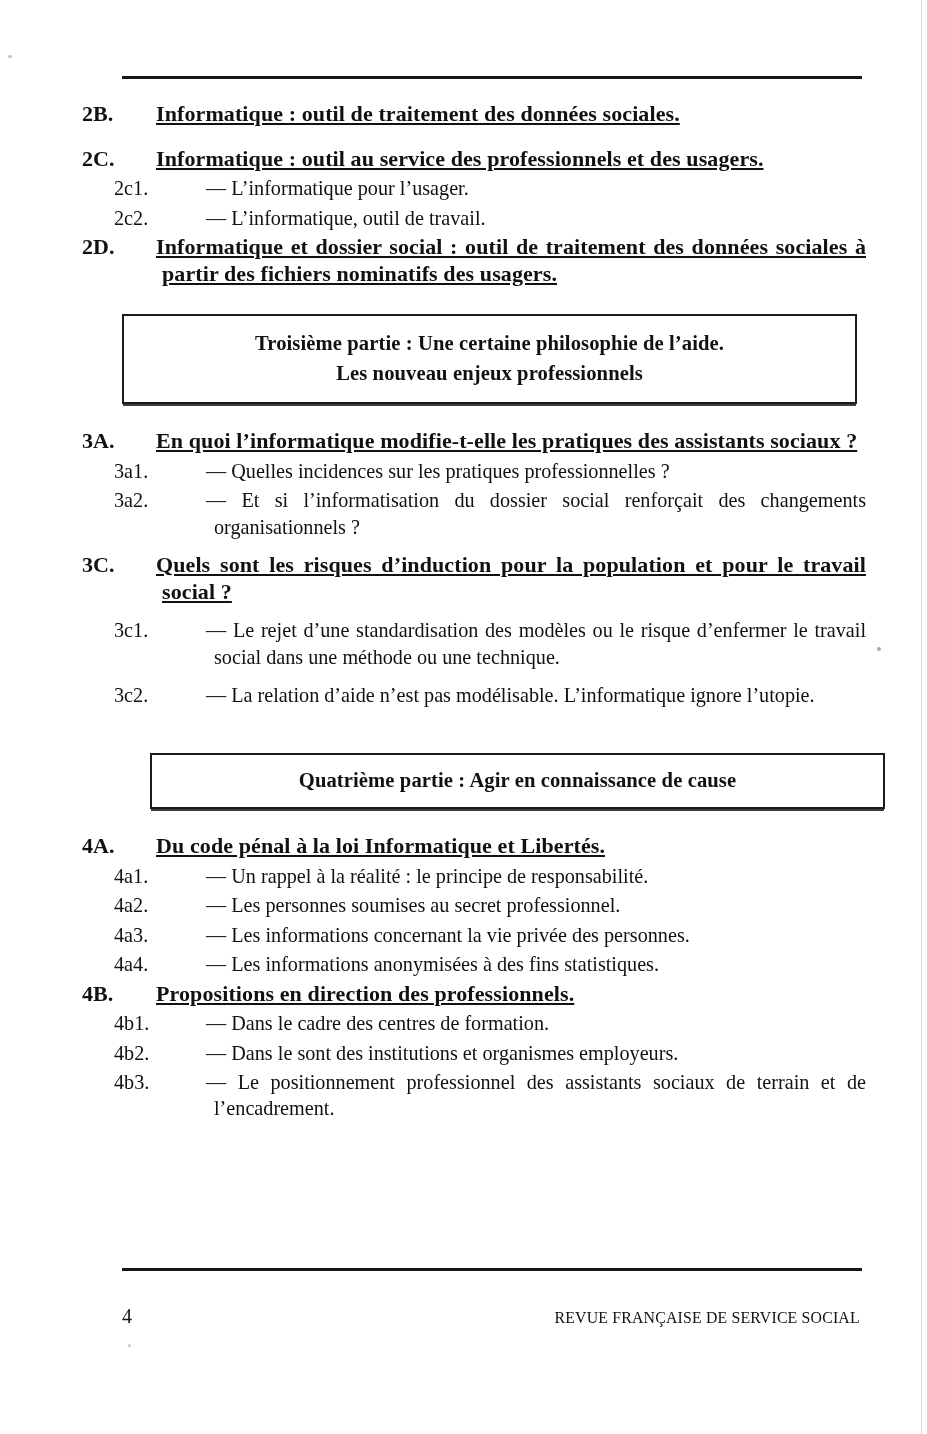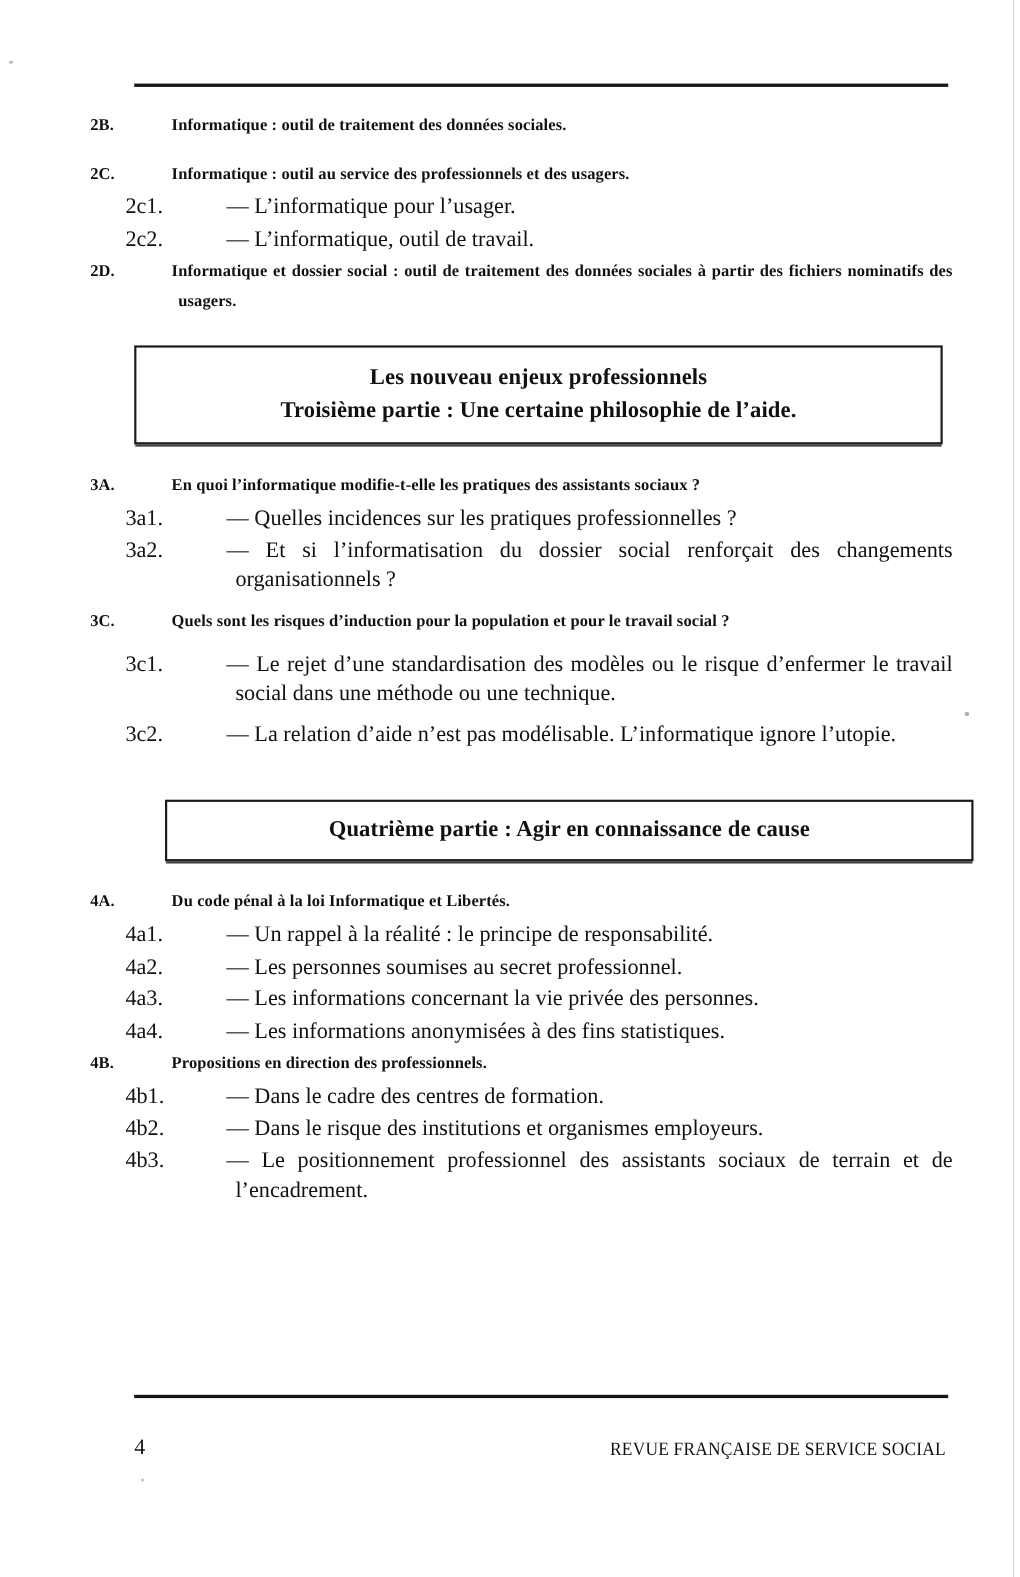--- a/index.html
+++ b/index.html
@@ -58,28 +58,29 @@
   .content {
     position: absolute;
     left: 0;
     top: 101px;
     width: 744px;
   }
 
   
   .head {
     font-weight: bold;
-    font-size: 15px;
+    font-size: 22px;
     line-height: 26.6px;
     padding-left: 40px;
     text-indent: -40px;
     margin: 0 0 3px 0;
     text-align: justify;
     text-justify: inter-word;
     letter-spacing: .1px;
+    text-decoration: underline;
   }
   .head .lbl { display: inline-block; min-width: 34px; }
 
   
   .sub {
     font-size: 20.2px;
     line-height: 26.4px;
     padding-left: 92px;
     text-indent: -50px;
     margin: 0 0 3px 0;
@@ -185,22 +186,22 @@
       <span class="lbl">2c2.</span><span>— L’informatique, outil de travail.</span>
     </p>
 
     <p class="head">
       <span class="lbl">2D.</span><span>Informatique et dossier social : outil de traitement des données sociales à partir des fichiers nominatifs des usagers.</span>
     </p>
 
     <div class="gap-lg"></div>
 
     <div class="banner">
+      <span class="banner-line">Troisième partie : Une certaine philosophie de l’aide.</span>
       <span class="banner-line">Les nouveau enjeux professionnels</span>
-      <span class="banner-line">Troisième partie : Une certaine philosophie de l’aide.</span>
     </div>
 
     <div class="gap-lg"></div>
 
     <p class="head">
       <span class="lbl">3A.</span><span>En quoi l’informatique modifie-t-elle les pratiques des assistants sociaux ?</span>
     </p>
 
     <p class="sub">
       <span class="lbl">3a1.</span><span>— Quelles incidences sur les pratiques professionnelles ?</span>
@@ -259,21 +260,21 @@
 
     <p class="head">
       <span class="lbl">4B.</span><span>Propositions en direction des professionnels.</span>
     </p>
 
     <p class="sub">
       <span class="lbl">4b1.</span><span>— Dans le cadre des centres de formation.</span>
     </p>
 
     <p class="sub">
-      <span class="lbl">4b2.</span><span>— Dans le risque des institutions et organismes employeurs.</span>
+      <span class="lbl">4b2.</span><span>— Dans le sont des institutions et organismes employeurs.</span>
     </p>
 
     <p class="sub">
       <span class="lbl">4b3.</span><span>— Le positionnement professionnel des assistants sociaux de terrain et de l’encadrement.</span>
     </p>
 
   </div>
 
   <div class="rule rule-bottom"></div>
 

